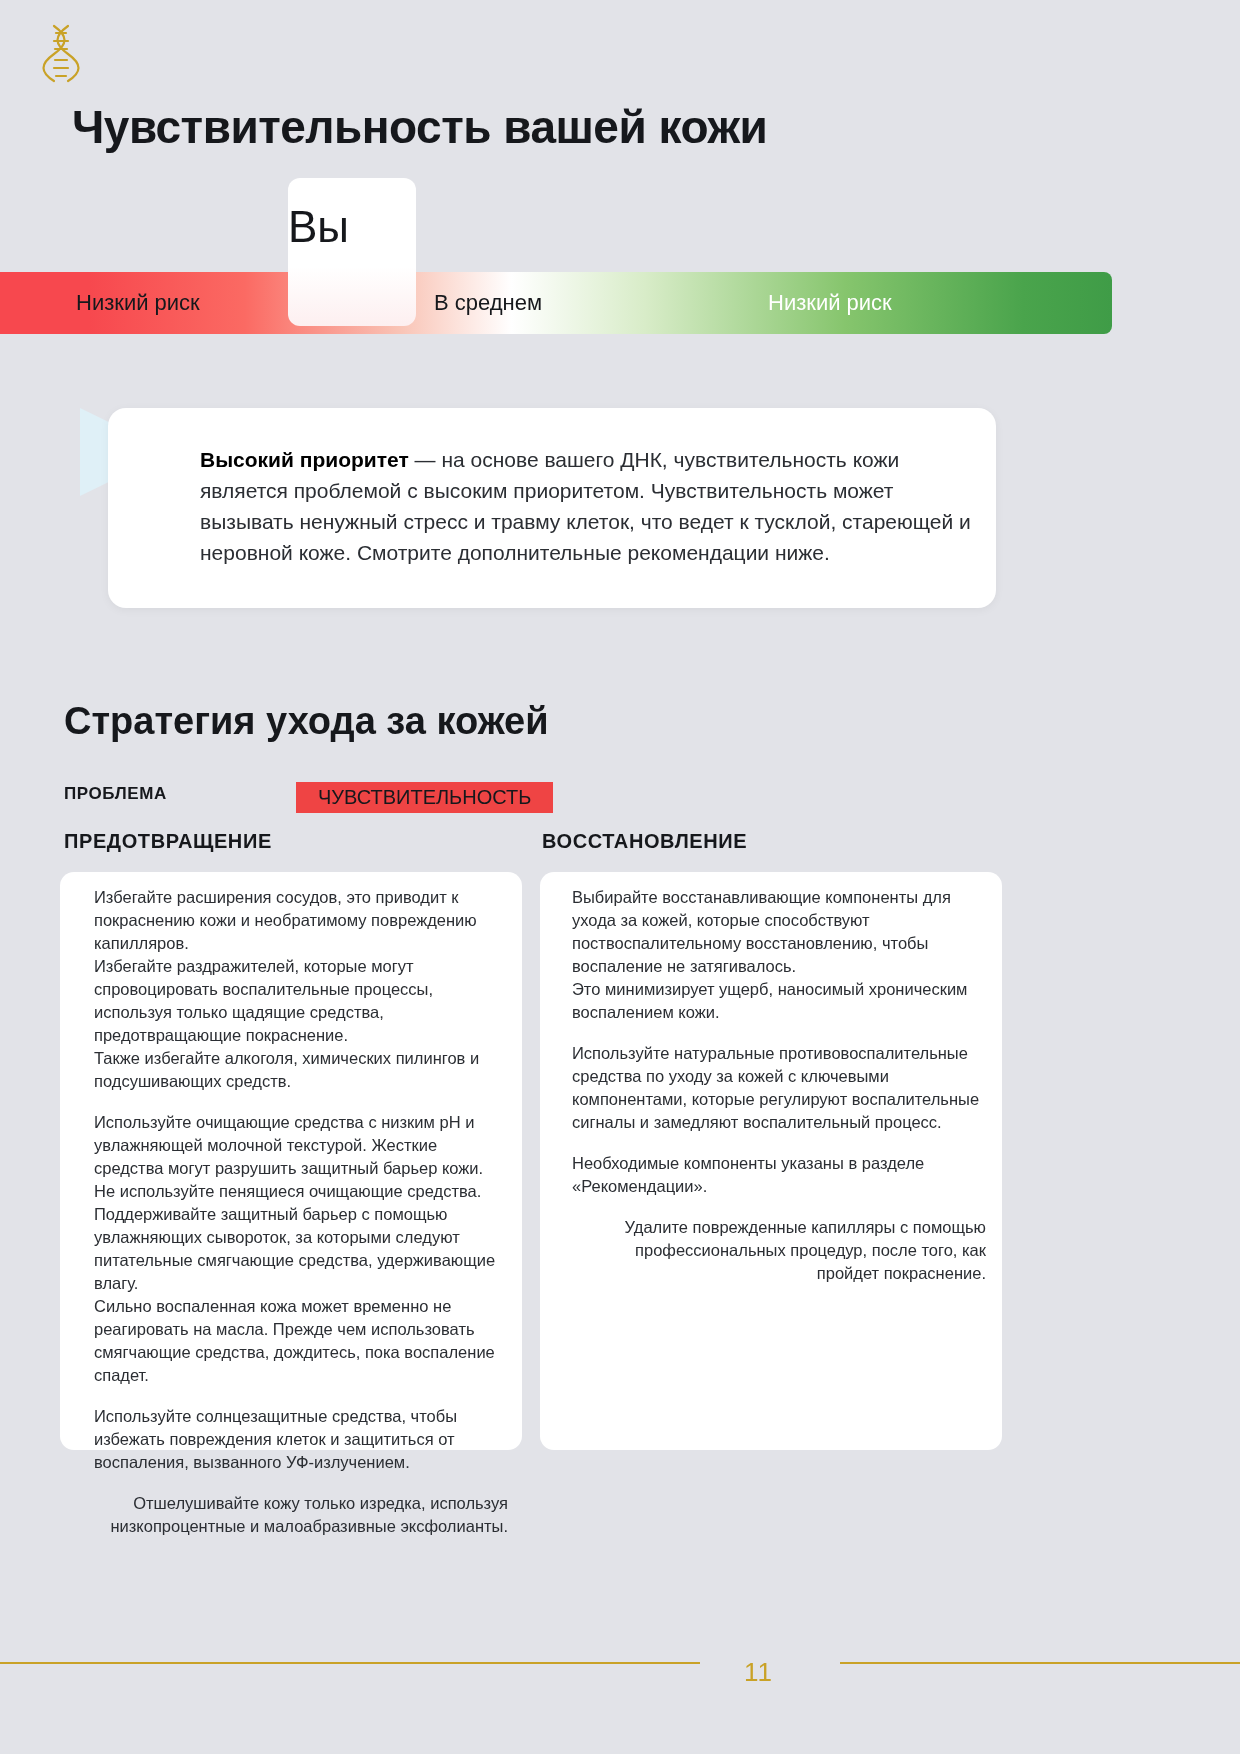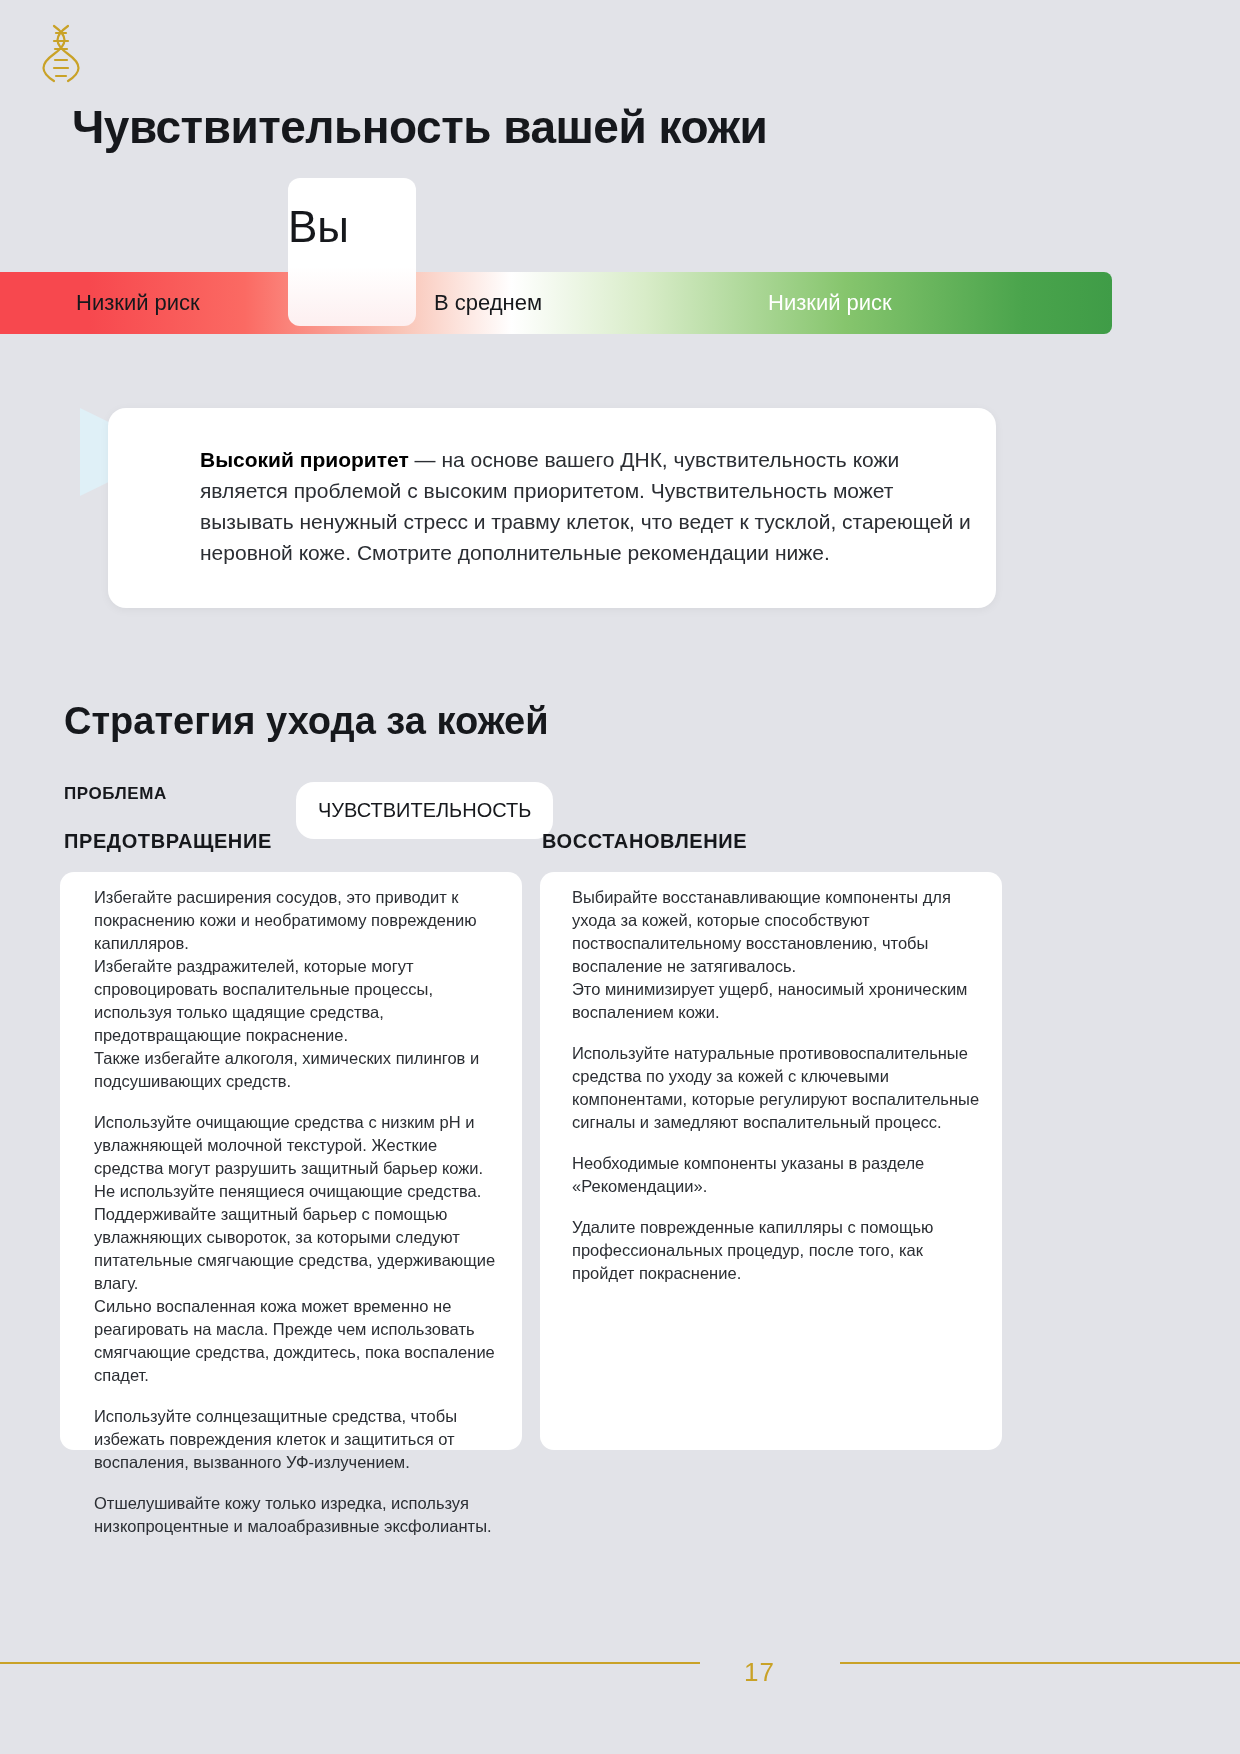--- a/index.html
+++ b/index.html
@@ -140,23 +140,23 @@
     left: 64px;
     font-size: 17px;
     font-weight: bold;
     letter-spacing: 0.6px;
     color: #16181c;
   }
   .problem-chip {
     position: absolute;
     top: 782px;
     left: 296px;
-    padding: 17px 22px;
-    background: #ffffff;
-    border-radius: 18px;
+    padding: 4px 22px;
+    background: #ef4444;
+    border-radius: 0;
     font-size: 20px;
     color: #16181c;
   }
 
   .col-head {
     position: absolute;
     top: 830px;
     font-size: 20px;
     font-weight: bold;
     letter-spacing: 0.6px;
@@ -180,21 +180,21 @@
     position: absolute;
     top: 886px;
     width: 414px;
     font-size: 16.5px;
     line-height: 23px;
     color: #2b2e33;
   }
   .card-body.left  { left: 94px; }
   .card-body.right { left: 572px; }
   .card-body p { margin: 0 0 18px 0; }
-  .card-body p:last-child { margin-bottom: 0; }
+  .card-body p:last-child { margin-bottom: 0; text-align: right; }
 
   
   .footer-rule {
     position: absolute;
     bottom: 90px;
     left: 0;
     width: 700px;
     height: 2px;
     background: #c9a227;
   }
@@ -269,13 +269,13 @@
   </div>
 <div class="card-body right" id="col1">
     <p>Выбирайте восстанавливающие компоненты для ухода за кожей, которые способствуют поствоспалительному восстановлению, чтобы воспаление не затягивалось.<br>Это минимизирует ущерб, наносимый хроническим воспалением кожи.</p>
     <p>Используйте натуральные противовоспалительные средства по уходу за кожей с ключевыми компонентами, которые регулируют воспалительные сигналы и замедляют воспалительный процесс.</p>
     <p>Необходимые компоненты указаны в разделе «Рекомендации».</p>
     <p>Удалите поврежденные капилляры с помощью профессиональных процедур, после того, как пройдет покраснение.</p>
   </div>
 
 <div class="footer-rule"></div>
 <div class="footer-rule2"></div>
-<div class="page-num">17</div>
+<div class="page-num">11</div>
 
 </body></html>

